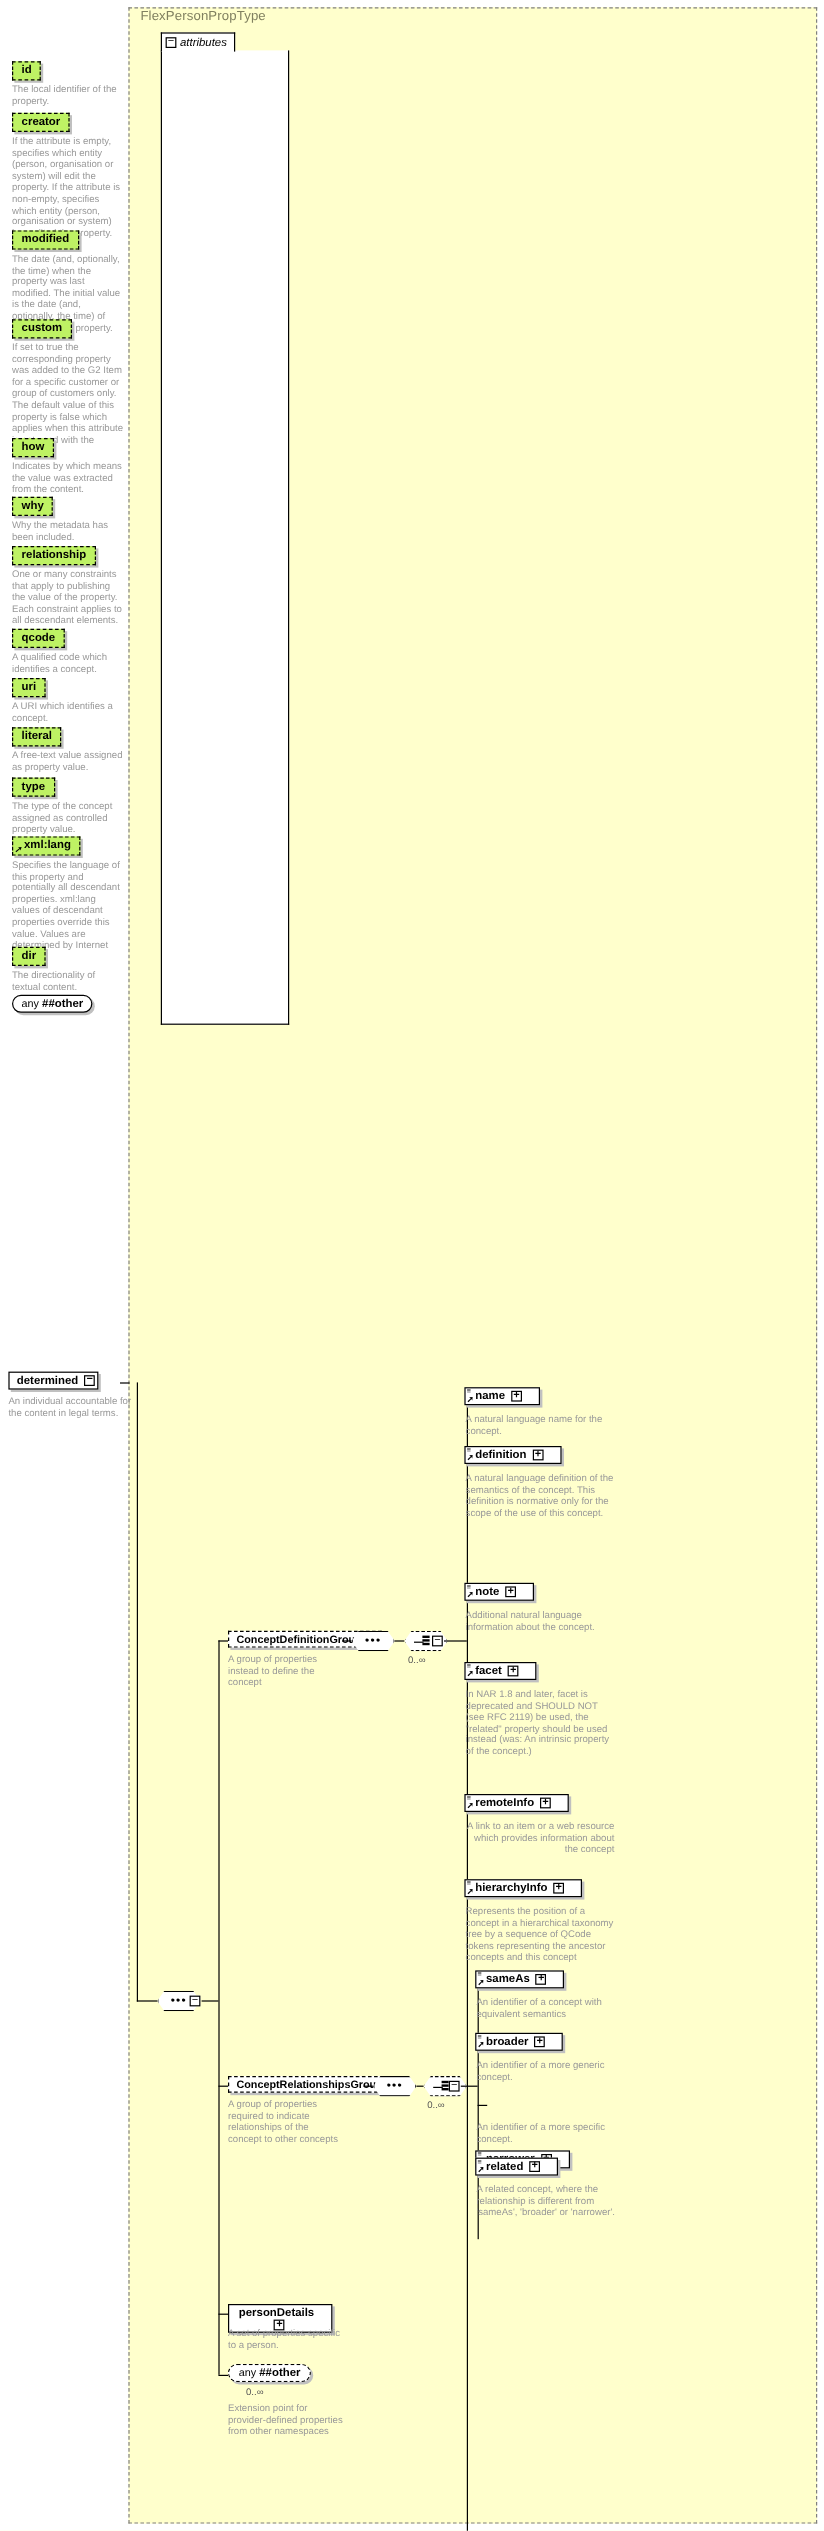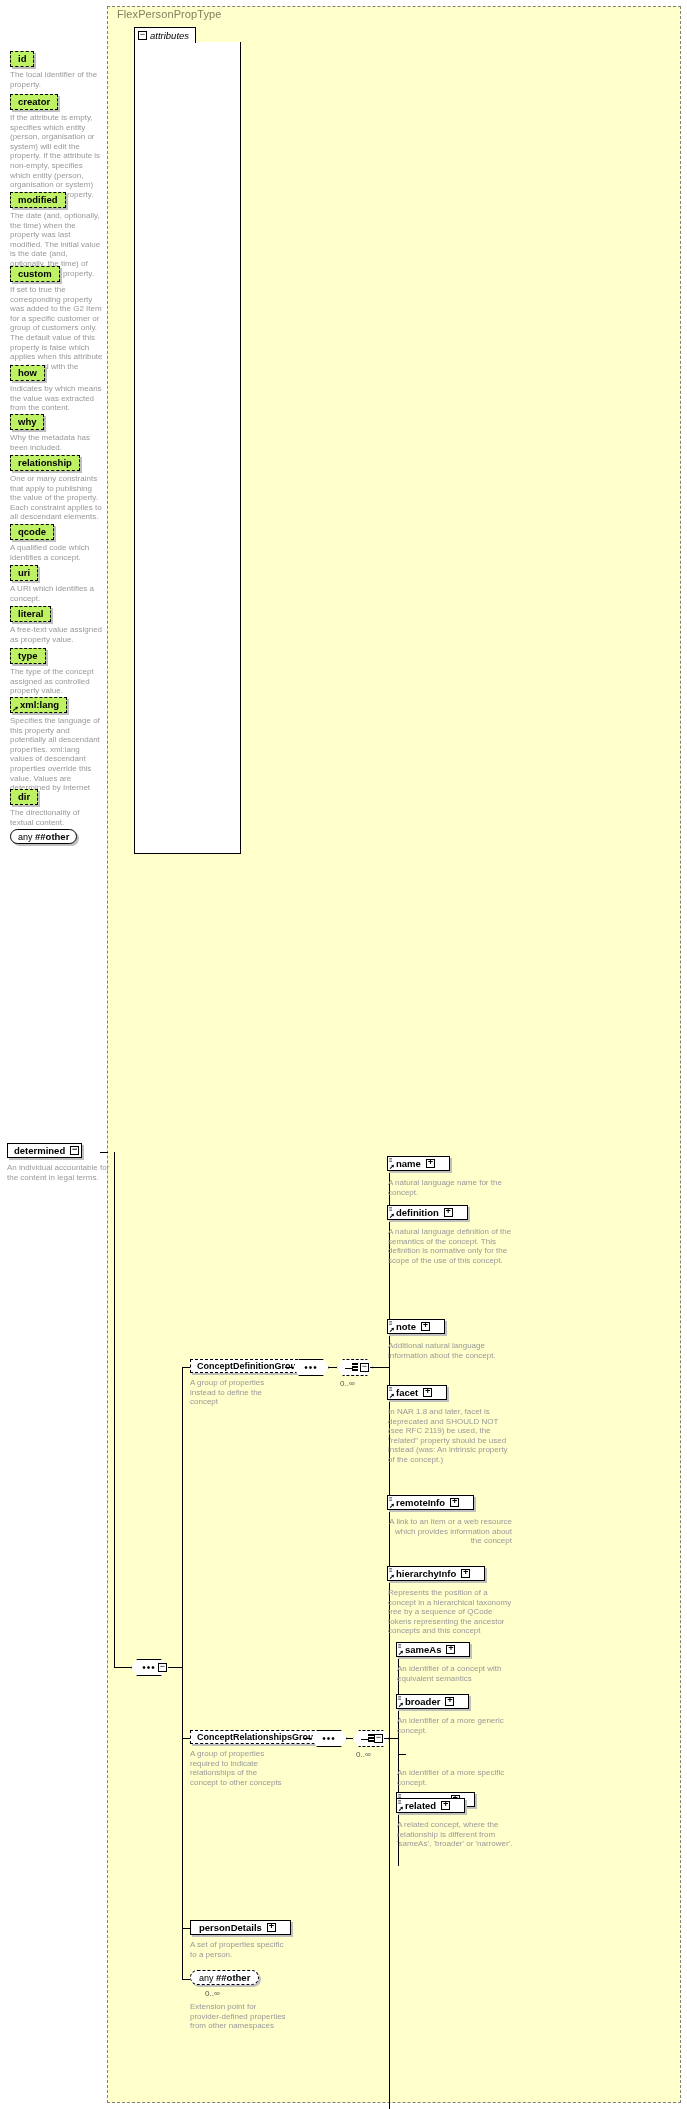--- a/index.html
+++ b/index.html
@@ -426,21 +426,21 @@
 <div class="ln lnh" style="left:398px;top:1806px;width:8px;"></div>
 <div class="el" style="left:396px;top:1798px;">
   <span class="seq-glyph">≡</span>
   <span class="arrow-glyph">➚</span>
   <span>related</span>
   <span class="pm-box">+</span>
 </div>
 <div class="el-desc" style="left:397px;top:1820px;width:118px;">A related concept, where the relationship is different from 'sameAs', 'broader' or 'narrower'.</div>
 
 <div class="ln lnh" style="left:182px;top:1928px;width:8px;"></div>
-<div class="el" style="left:190px;top:1920px;">
+<div class="el" style="left:190px;top:1920px;flex-direction:column;">
   <span>personDetails</span>
   <span class="pm-box">+</span>
 </div>
 <div class="el-desc" style="left:190px;top:1940px;width:95px;">A set of properties specific to a person.</div>
 
 <div class="ln lnh" style="left:182px;top:1979px;width:8px;"></div>
 <div class="anyel" style="left:190px;top:1970px;">
   <span>any</span>
   <b>##other</b>
 </div>

